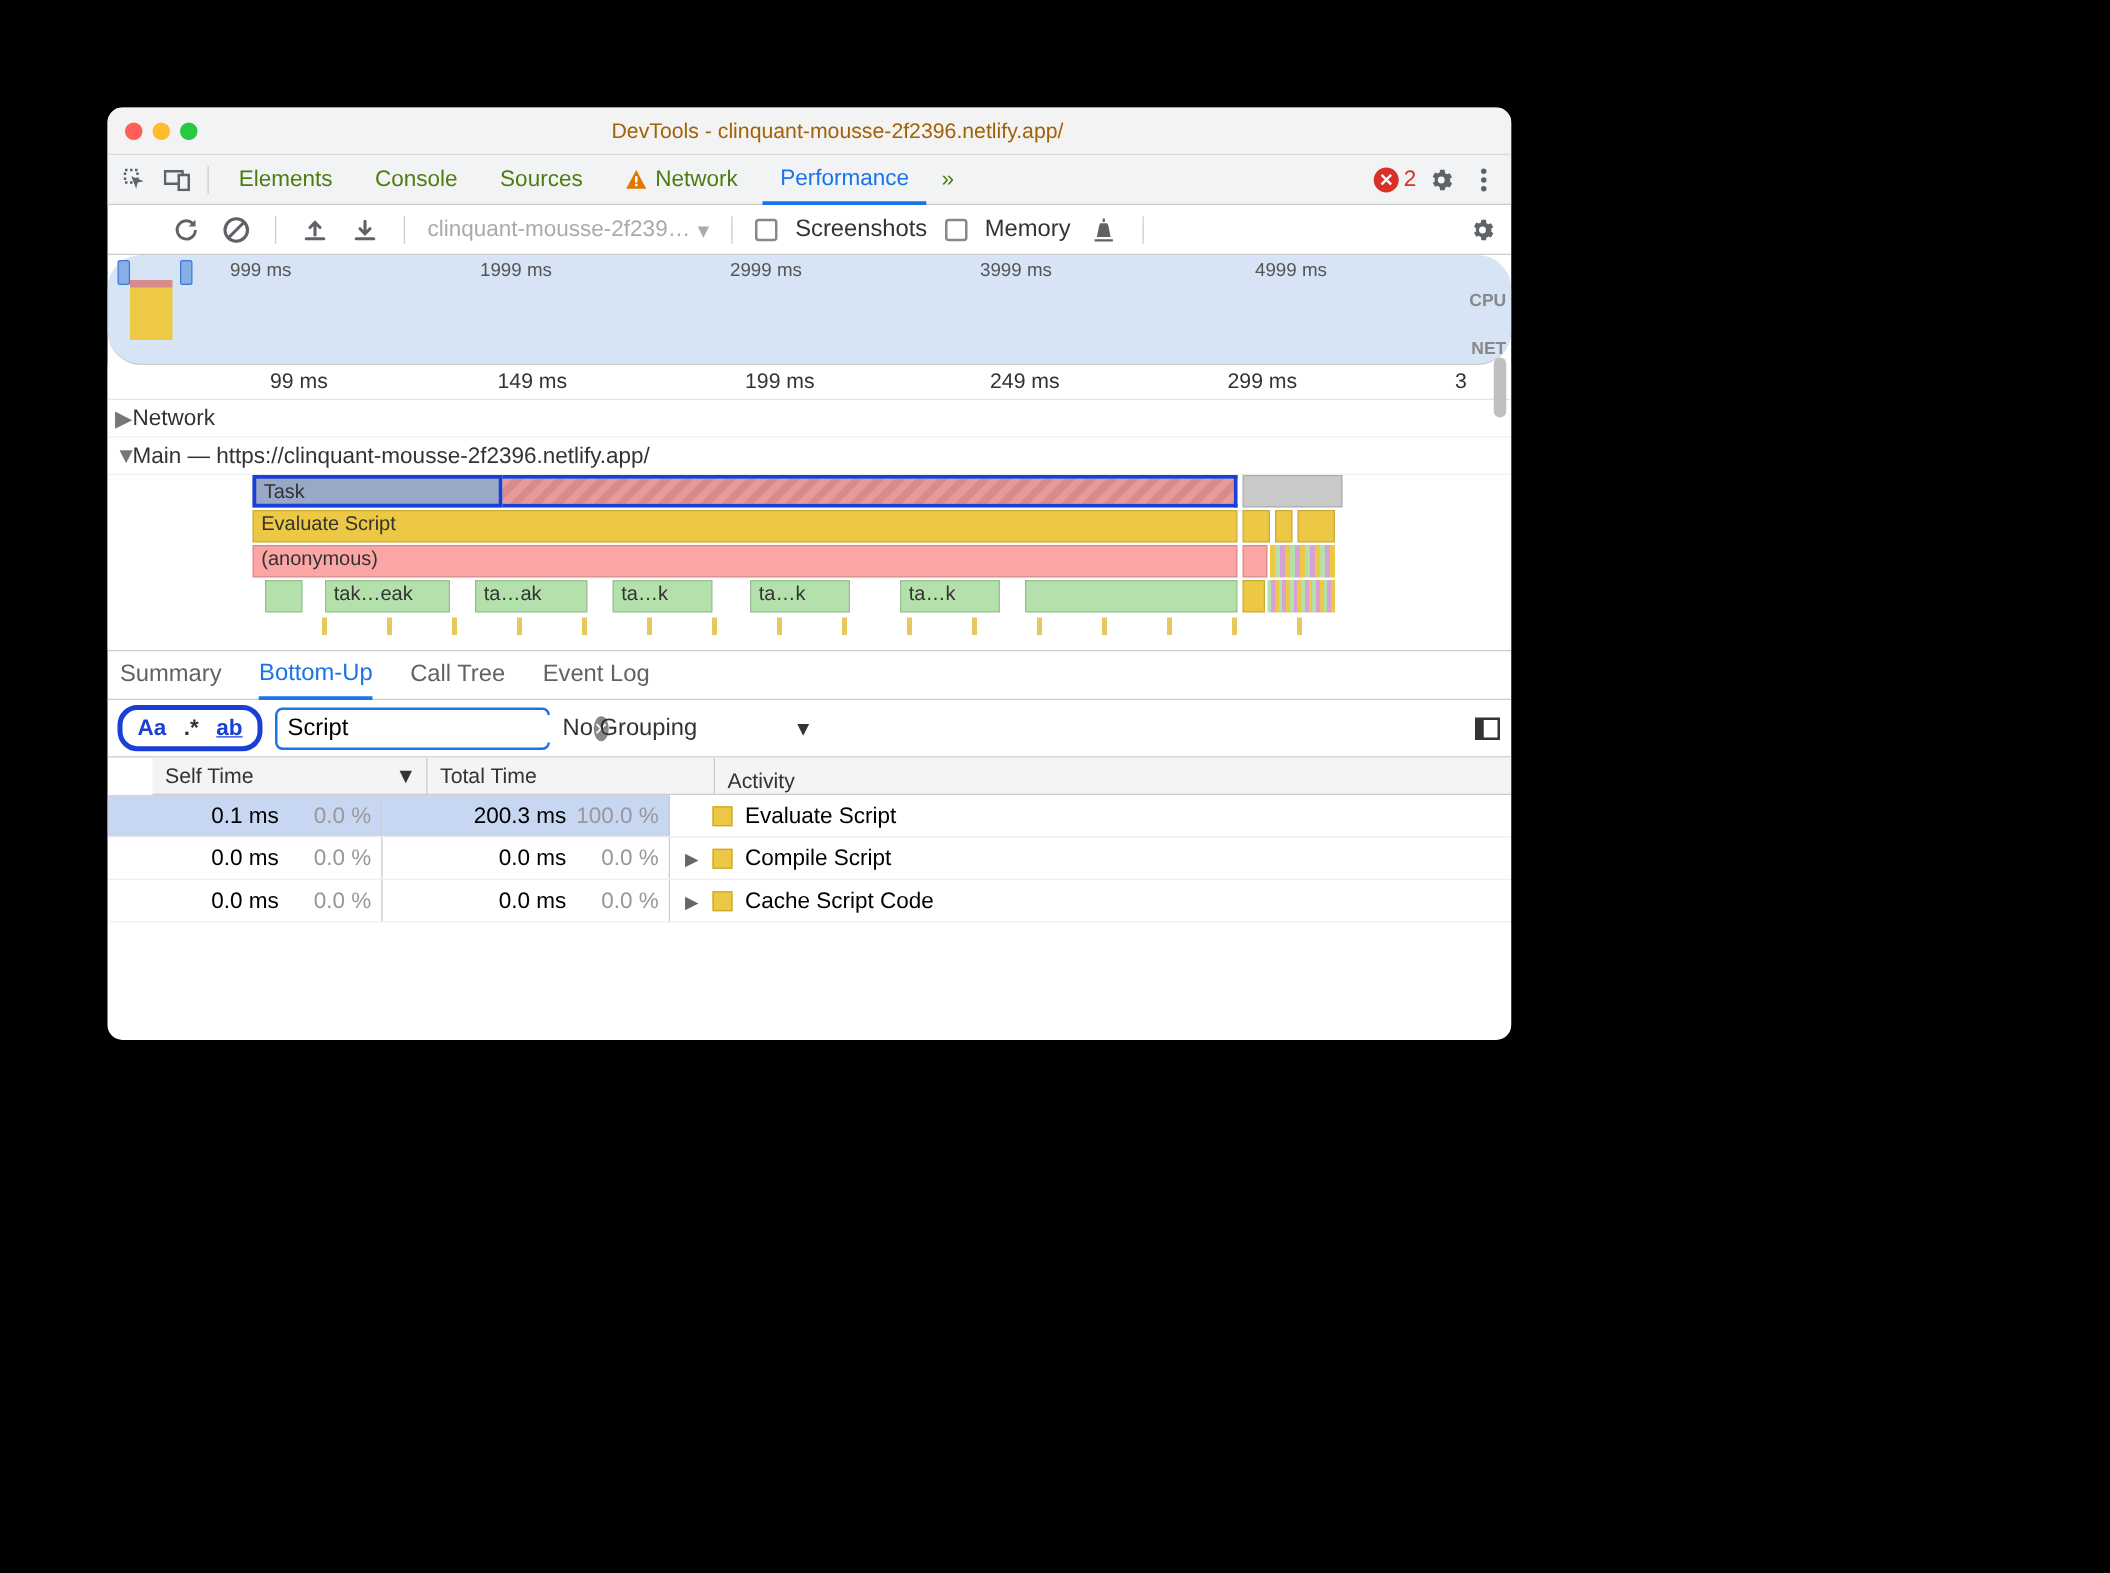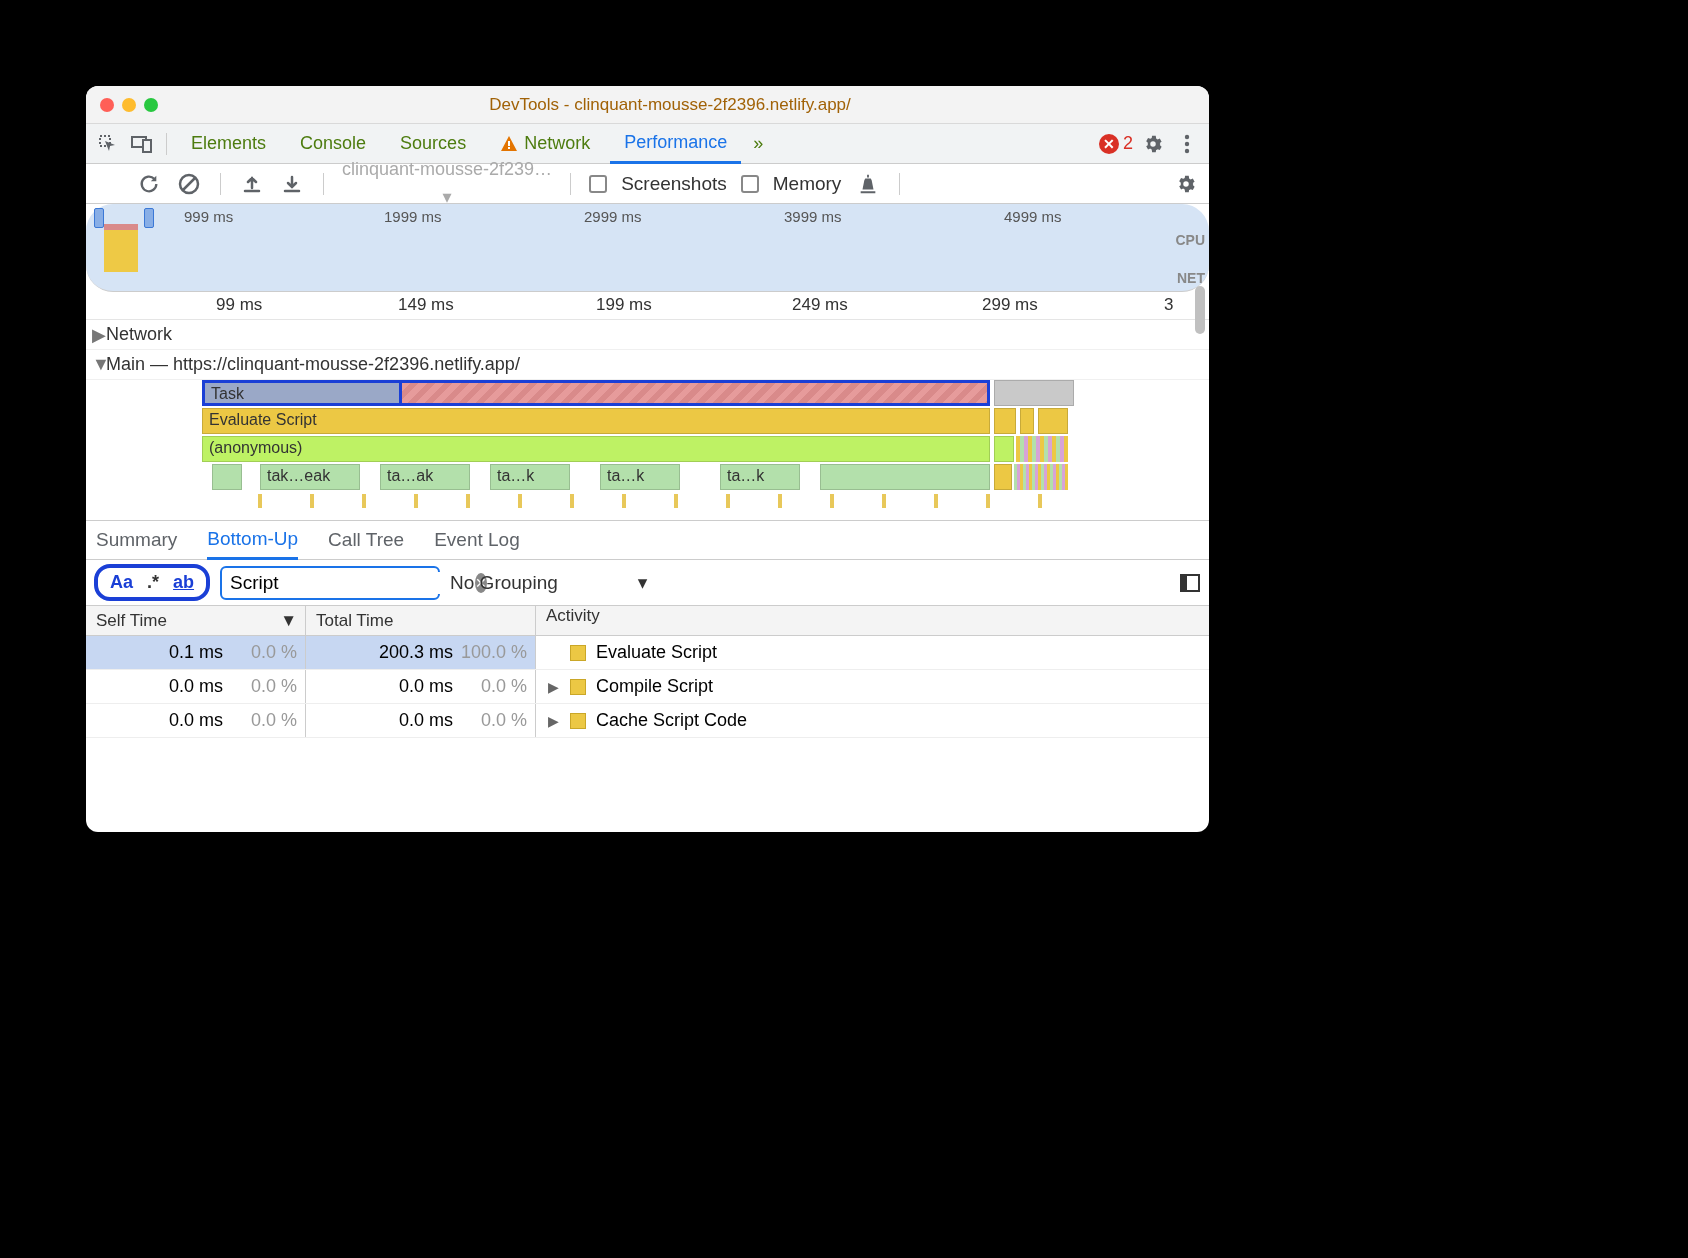--- a/index.html
+++ b/index.html
@@ -15,21 +15,21 @@
   .tabs { height:40px; background:#f1f3f4; border-bottom:1px solid #ccc; display:flex; align-items:center; padding:0 8px; gap:6px; }
   .icon-btn { width:28px; height:28px; display:flex; align-items:center; justify-content:center; color:#5f6368; cursor:pointer; }
   .tab { padding:0 14px; height:40px; display:flex; align-items:center; font-size:18px; color:#4d7c0f; cursor:pointer; gap:6px; }
   .tab.active { color:#1a73e8; border-bottom:3px solid #1a73e8; }
   .divider { width:1px; height:22px; background:#ccc; margin:0 4px; }
   .badge-err { background:#d93025; color:#fff; border-radius:50%; width:20px; height:20px; display:flex; align-items:center; justify-content:center; font-size:14px; font-weight:700; }
   .err-count { color:#d93025; font-size:18px; margin-left:4px; }
   
   .toolbar2 { height:40px; border-bottom:1px solid #ccc; display:flex; align-items:center; padding:0 10px; gap:14px; }
   .tb2-ico { width:26px; height:26px; display:flex; align-items:center; justify-content:center; color:#5f6368; cursor:pointer; }
-  .profile-sel { color:#aaa; font-size:18px; display:flex; align-items:center; gap:6px;flex-direction:column; }
+  .profile-sel { color:#aaa; font-size:18px; display:flex; align-items:center; gap:6px; }
   .cb { width:18px; height:18px; border:2px solid #888; border-radius:3px; }
   .cb-lbl { font-size:19px; color:#333; }
   
   .overview { height:88px; background:#d6e4f5; border-bottom:1px solid #ccc; position:relative;border-radius:27px; }
   .ov-ticks { position:absolute; top:4px; left:0; right:30px; display:flex; font-size:15px; color:#555; }
   .ov-ticks span { position:absolute; }
   .ov-lane-lbl { position:absolute; right:4px; font-size:14px; color:#888; font-weight:700; }
   .ov-mini { position:absolute; left:18px; top:24px; width:34px; height:44px; background:#eec945; border-radius:2px 2px 0 0; }
   .ov-handles { position:absolute; left:8px; top:4px; width:60px; height:78px; }
   .ov-handles::before, .ov-handles::after { content:"";position:absolute;top:0;width:8px;height:18px;background:#88aee6;border-radius:2px;border:1px solid #3b78d6; }
@@ -41,39 +41,39 @@
   .scroll-stub { position:absolute; right:4px; top:200px; width:10px; height:48px; background:#c0c0c0; border-radius:5px; }
   
   .flame { flex:0 0 auto; background:#fff; }
   .track-row { display:flex; align-items:center; height:30px; border-bottom:1px solid #f0f0f0; padding-left:6px; font-size:18px; color:#333; }
   .track-row .arrow { display:inline-block; width:14px; color:#777; }
   .flame-body { position:relative; margin-left:14px; padding-bottom:4px; }
   .bar { position:absolute; height:26px; font-size:16px; color:#333; padding:2px 6px; overflow:hidden; white-space:nowrap; border:1px solid rgba(0,0,0,.15);}
   .bar.task { background:#9aa8c7; border:3px solid #1a3fd6; }
   .bar.task-long { background:repeating-linear-gradient(135deg,#e69b9b 0 6px,#d98a8a 6px 12px); border:3px solid #1a3fd6; border-left:none; }
   .bar.eval { background:#ecc844; }
-  .bar.anon { background:#bef264; }
+  .bar.anon { background:#fca5a5; }
   .bar.fn { background:#b3e0ab; }
   .bar.small { background:#c7c7c7; }
   
   .btabs { height:40px; border-top:1px solid #ccc; border-bottom:1px solid #ccc; display:flex; align-items:center; padding:0 10px; gap:30px; }
   .btab { font-size:19px; color:#5f6368; height:40px; display:flex; align-items:center; cursor:pointer; }
   .btab.active { color:#1a73e8; border-bottom:3px solid #1a73e8; }
   
   .filter-row { height:46px; display:flex; align-items:center; padding:0 8px; gap:10px; border-bottom:1px solid #ccc; }
   .match-grp { display:flex; align-items:center; gap:14px; border:4px solid #1a3fd6; border-radius:16px; padding:4px 12px; color:#1a3fd6; font-weight:700; }
   .match-grp span { font-size:18px; }
   .filter-input { display:flex; align-items:center; border:2px solid #1a73e8; border-radius:6px; height:34px; padding:0 8px; width:220px; }
   .filter-input input { border:none; outline:none; font-size:19px; flex:1; }
   .clear-ico { width:20px;height:20px;border-radius:50%;background:#888;color:#fff;display:flex;align-items:center;justify-content:center;font-size:14px;cursor:pointer; }
   .grouping { font-size:19px; color:#333; display:flex; align-items:center; gap:80px; }
   .dock-ico { margin-left:auto; color:#333; }
   
   .tbl { flex:1; overflow:auto; }
-  .tbl-head { display:flex; background:#f4f4f4; border-bottom:1px solid #ccc; height:30px; align-items:flex-start; font-size:17px; color:#333; }
+  .tbl-head { display:flex; background:#f4f4f4; border-bottom:1px solid #ccc; height:30px; align-items:flex-end; font-size:17px; color:#333;margin-left:36px; }
   .col-self { width:220px; padding-left:10px; display:flex; align-items:center; gap:6px; border-right:1px solid #ccc; height:100%; }
   .col-total { width:230px; padding-left:10px; border-right:1px solid #ccc; height:100%; display:flex; align-items:center; }
   .col-act { flex:1; padding-left:10px; display:flex; align-items:center; }
   .trow { display:flex; height:34px; align-items:flex-end; border-bottom:1px solid #eee; font-size:18px; }
   .trow.sel .col-self, .trow.sel .col-total { background:#c7d7f2; }
   .cell-num { display:flex; justify-content:flex-end; align-items:center; height:100%; padding-right:8px; gap:4px; }
   .cell-num .pct { color:#999; width:70px; text-align:right; }
   .cell-num .val { width:90px; text-align:right; }
   .col-self .cell-num, .col-total .cell-num { width:100%; }
   .trow .col-self{width:220px;border-right:1px solid #ccc;height:100%;} 

